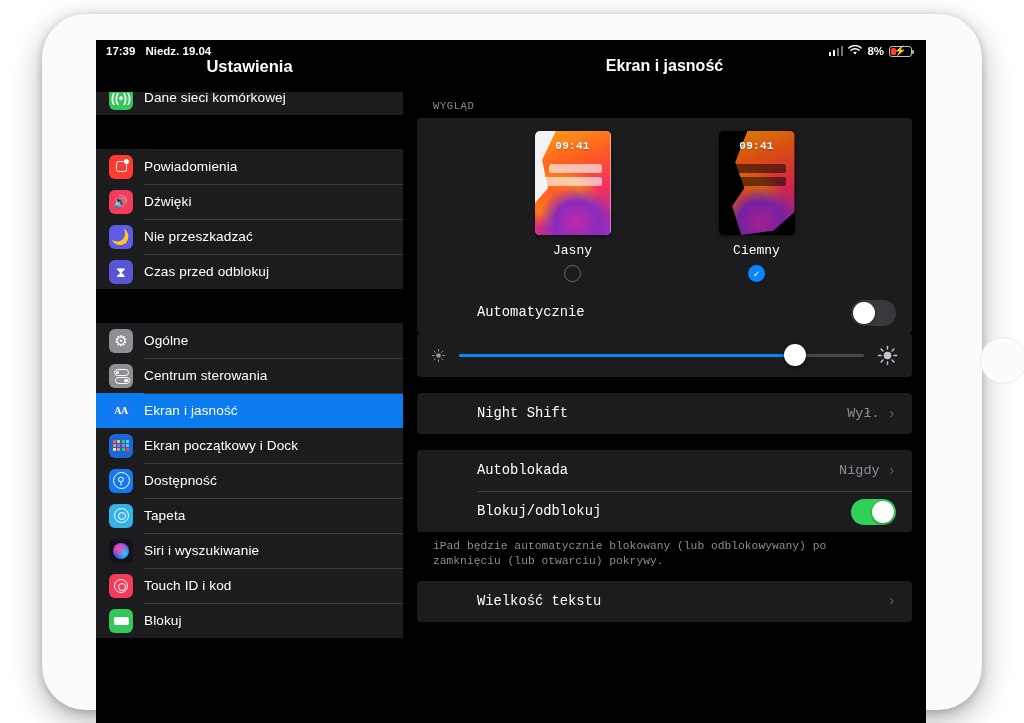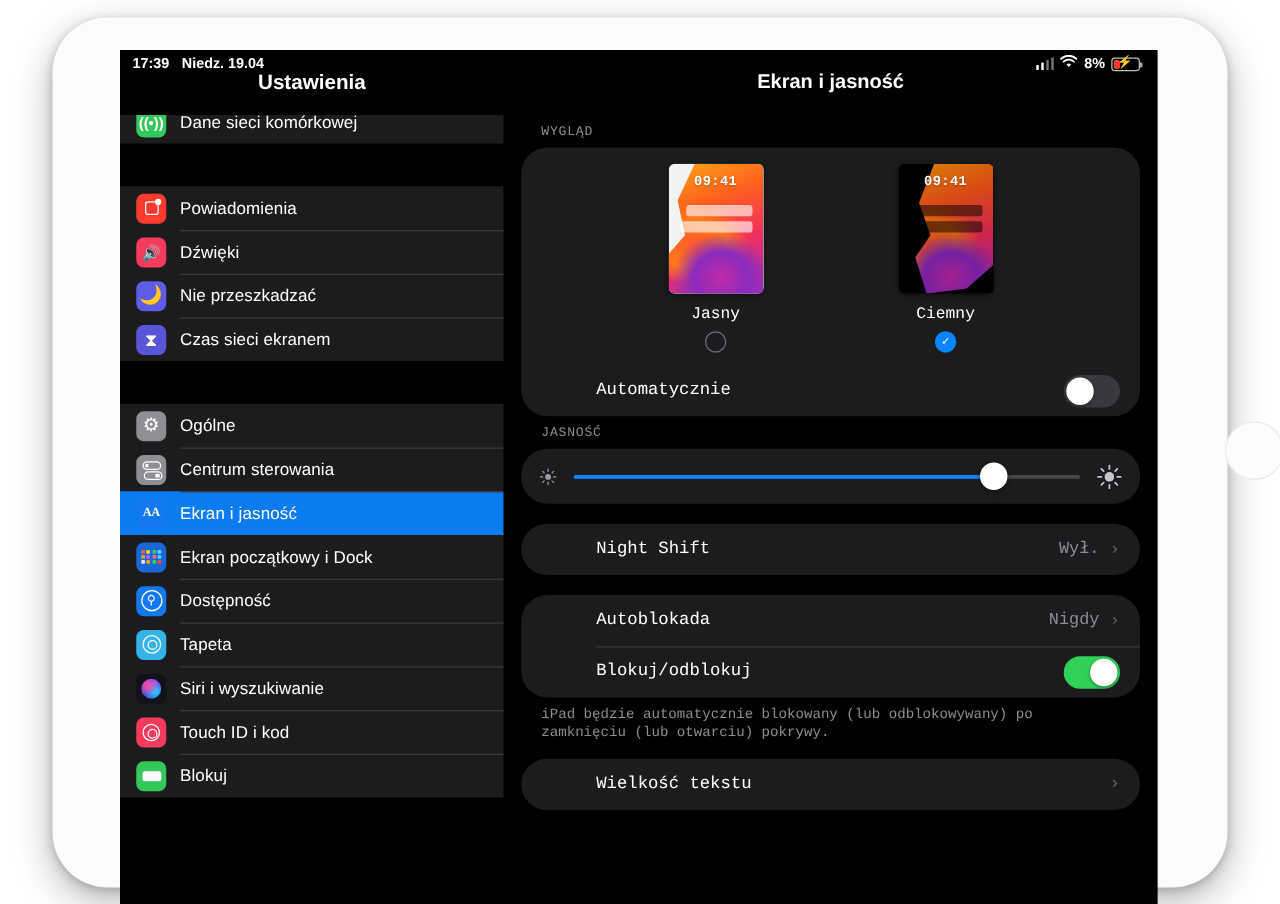--- a/index.html
+++ b/index.html
@@ -185,21 +185,21 @@
     font-size: 16px; font-weight: bold; color: #ffffff;
   }
   #detail-scroll { padding: 0 14px; font-family: Liberation Mono, monospace; }
   .section-head {
     font-size: 10.5px; letter-spacing: 0.6px;
     color: #8d8d93; text-transform: uppercase;
     padding: 8px 0 6px 16px;
   }
   .card {
     background: #1c1c1e;
-    border-radius: 21px;
+    border-radius: 4px;
     overflow: hidden;
   }
   .row {
     display: flex; align-items: center;
     height: 41px; padding: 0 16px;
     position: relative;
     color: #ffffff; font-size: 13.8px; margin-left: 44px;
   }
   .row + .row::before {
     content: ""; position: absolute; left: 16px; right: 0; top: 0;
@@ -383,21 +383,21 @@
         <div class="row-side">
           <span class="ico ico-dnd">
               <span class="glyph-moon">🌙</span>
             </span>
           <span class="row-label">Nie przeszkadzać</span>
         </div>
         <div class="row-side">
           <span class="ico ico-screentime">
               <span class="glyph-hourglass">⧗</span>
             </span>
-          <span class="row-label">Czas sieci ekranem</span>
+          <span class="row-label">Czas przed odblokuj</span>
         </div>
       </div>
 
       <div class="gap"></div>
 
       <div class="group">
         <div class="row-side">
           <span class="ico ico-general">
               <span class="glyph-gear">⚙</span>
             </span>
@@ -510,21 +510,20 @@
         </div>
 
         <div class="row">
           <span>Automatycznie</span>
           <span class="switch off">
               <span class="knob"></span>
             </span>
         </div>
       </div>
 
-      <div class="section-head">JASNOŚĆ</div>
 
       <div class="card">
         <div id="brightness-row">
           <span class="sun">
             <svg width="15" height="15" viewBox="0 0 20 20">
                 <circle cx="10" cy="10" r="3.1" fill="#9a9a9f"></circle>
                 <g stroke="#9a9a9f" stroke-width="1.3" stroke-linecap="round">
                   <line x1="10" y1="1.8" x2="10" y2="4.2"></line>
                   <line x1="10" y1="15.8" x2="10" y2="18.2"></line>
                   <line x1="1.8" y1="10" x2="4.2" y2="10"></line>

